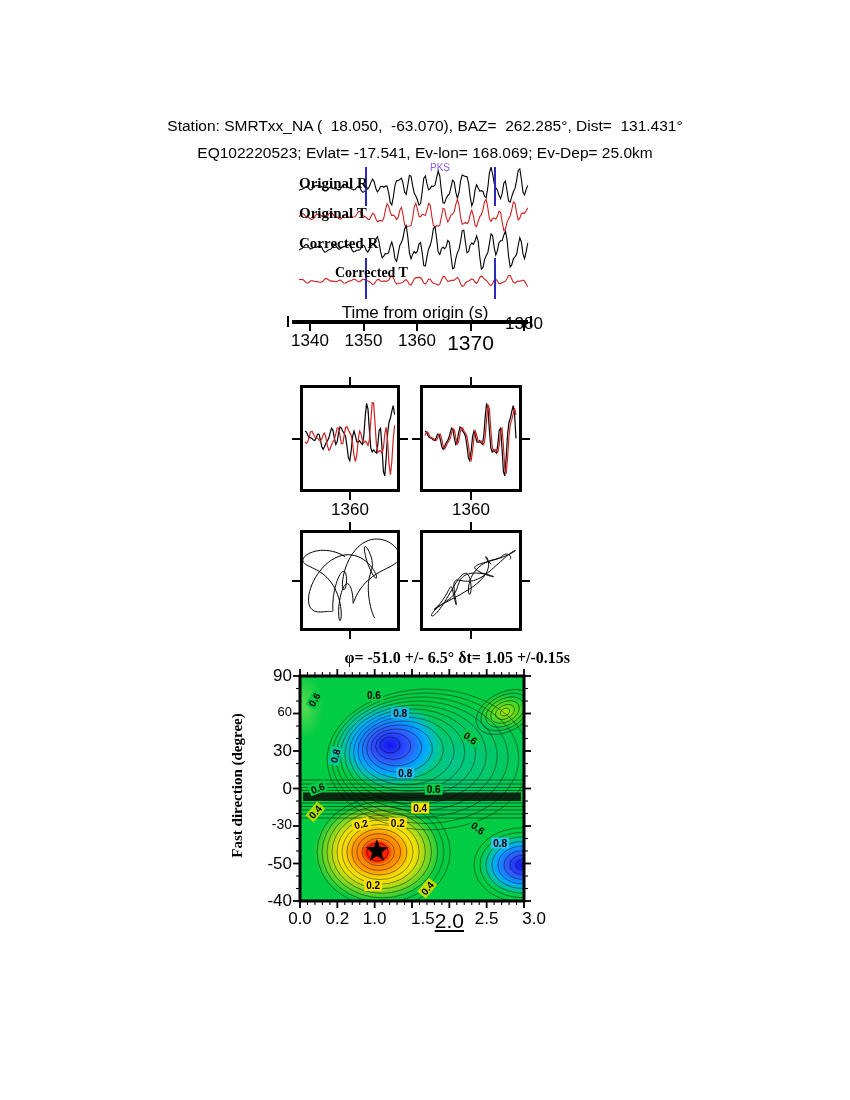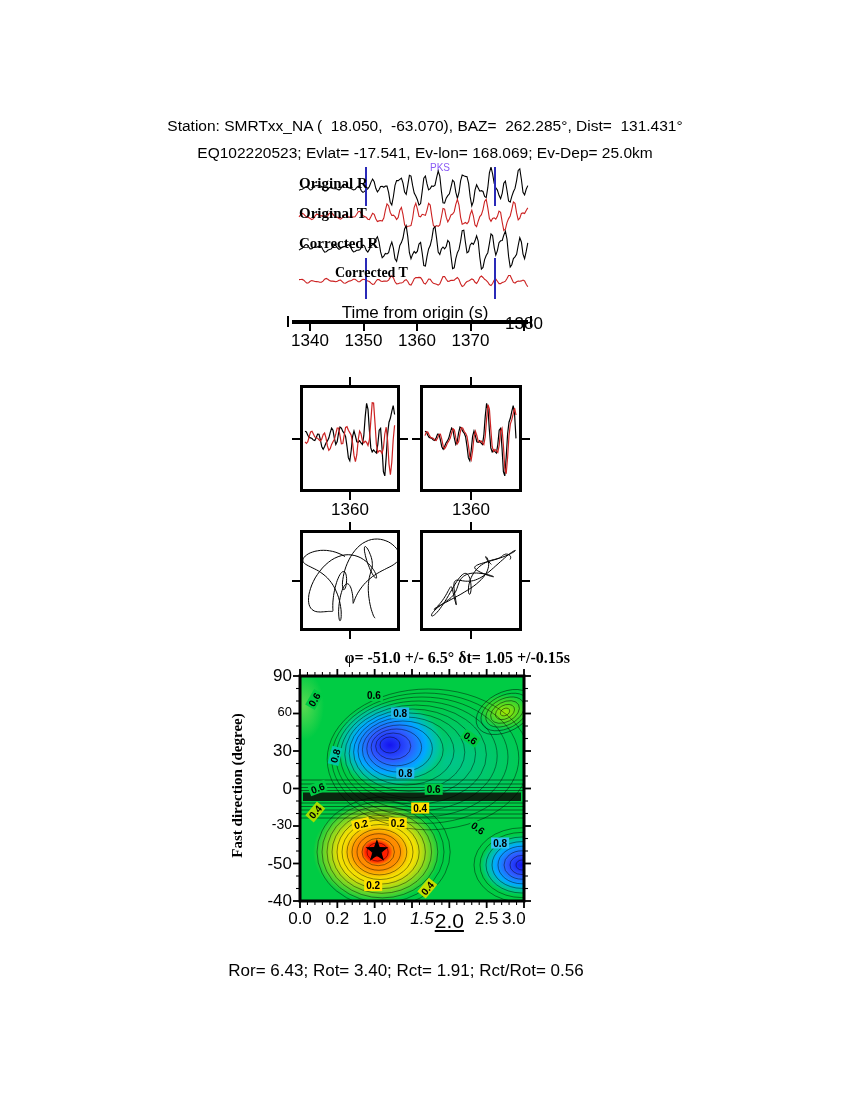--- a/index.html
+++ b/index.html
@@ -295,41 +295,40 @@
         <line x1="0" y1="200" x2="-4" y2="200" stroke="#000" stroke-width="1.1"></line>
         <line x1="224" y1="200" x2="228" y2="200" stroke="#000" stroke-width="1.1"></line>
         <line x1="0" y1="212.5" x2="-4" y2="212.5" stroke="#000" stroke-width="1.1"></line>
         <line x1="224" y1="212.5" x2="228" y2="212.5" stroke="#000" stroke-width="1.1"></line>
         <line x1="0" y1="225" x2="-7" y2="225" stroke="#000" stroke-width="1.8"></line>
         <line x1="224" y1="225" x2="231" y2="225" stroke="#000" stroke-width="1.8"></line>
         <rect x="0" y="0" width="224" height="225" fill="none" stroke="#000" stroke-width="3"></rect>
       </svg></div>
 
 
-  <div class="abs ctr" style="left:103px;top:961px;width:606px;font-size:17px;">Ror= 6.43; Rot= 3.40; Rct= 1.91; Rct/Rot= 0.56</div>
 
 <div style="position:absolute;left:365px;top:167px;width:2px;height:39px;background:#2a2ab8"></div>
     <div style="position:absolute;left:365px;top:258px;width:2px;height:41px;background:#2a2ab8"></div>
     <div style="position:absolute;left:494px;top:167px;width:2px;height:39px;background:#2a2ab8"></div>
     <div style="position:absolute;left:494px;top:258px;width:2px;height:41px;background:#2a2ab8"></div>
     <div style="position:absolute;left:299px;top:175px;white-space:nowrap;font-size:15px;z-index:4;" class="serifb">Original R</div>
     <div style="position:absolute;left:299px;top:205px;white-space:nowrap;font-size:15px;z-index:4;" class="serifb">Original T</div>
     <div style="position:absolute;left:299px;top:235px;white-space:nowrap;font-size:15px;z-index:4;" class="serifb">Corrected R</div>
     <div style="position:absolute;left:299px;top:265px;white-space:nowrap;font-size:14px;z-index:4;margin-left:36px;" class="serifb">Corrected T</div>
     <div style="position:absolute;left:292px;top:320px;width:236px;height:4px;background:#000;z-index:2;"></div>
     <div style="position:absolute;left:287px;top:316px;width:2px;height:11px;background:#000;"></div>
     <div style="position:absolute;left:530px;top:316px;width:2px;height:11px;background:#000;"></div>
     <div style="position:absolute;left:309px;top:324px;width:2px;height:7px;background:#000;"></div>
     <div style="position:absolute;left:286px;top:331px;width:48px;text-align:center;font-size:17px;">1340</div>
     <div style="position:absolute;left:362.5px;top:324px;width:2px;height:7px;background:#000;"></div>
     <div style="position:absolute;left:339.5px;top:331px;width:48px;text-align:center;font-size:17px;">1350</div>
     <div style="position:absolute;left:416px;top:324px;width:2px;height:7px;background:#000;"></div>
     <div style="position:absolute;left:393px;top:331px;width:48px;text-align:center;font-size:17px;">1360</div>
     <div style="position:absolute;left:469.5px;top:324px;width:2px;height:7px;background:#000;"></div>
-    <div style="position:absolute;left:446.5px;top:331px;width:48px;text-align:center;font-size:17px;">1370</div>
+    <div style="position:absolute;left:446.5px;top:331px;width:48px;text-align:center;font-size:21px;">1370</div>
     <div style="position:absolute;left:523px;top:324px;width:2px;height:7px;background:#000;"></div>
     <div style="position:absolute;left:500px;top:314px;width:48px;text-align:center;font-size:17px;">1380</div>
     <div style="position:absolute;left:300px;top:385px;width:94px;height:101px;border:3px solid #000;background:#fff;overflow:hidden;"><svg width="94" height="101" viewBox="0 0 94 101">
         <polyline points="2.0,43.3 3.4,43.9 4.8,47.2 6.2,49.4 7.6,49.9 9.0,50.5 10.4,52.1 11.8,52.6 13.2,49.8 14.6,46.1 16.0,46.2 17.4,52.0 18.8,58.8 20.2,61.2 21.6,58.5 23.0,55.0 24.4,52.9 25.8,50.1 27.2,44.6 28.6,40.1 30.0,42.3 31.4,50.5 32.8,56.4 34.2,53.5 35.6,44.8 37.0,39.1 38.4,40.1 39.8,43.4 41.2,45.2 42.6,48.7 44.0,58.3 45.4,69.9 46.8,72.7 48.2,62.5 49.6,48.4 51.0,43.0 52.4,47.8 53.8,53.7 55.2,54.2 56.6,52.8 58.0,55.0 59.4,56.5 60.8,47.7 62.2,28.9 63.6,15.4 65.0,21.4 66.4,42.3 67.8,59.9 69.2,63.9 70.6,61.9 72.0,63.6 73.4,65.0 74.8,56.5 76.2,42.2 77.6,40.4 79.0,59.7 80.4,83.6 81.8,87.9 83.2,69.1 84.6,46.0 86.0,34.2 87.4,30.0 88.8,23.3 90.2,17.6 91.6,26.5 " fill="none" stroke="#000" stroke-width="1.2"></polyline>
         <polyline points="2.0,53.9 3.4,55.3 4.8,53.7 6.2,48.7 7.6,43.9 9.0,43.2 10.4,46.0 11.8,48.9 13.2,49.8 14.6,50.2 16.0,51.8 17.4,53.0 18.8,50.9 20.2,46.5 21.6,45.0 23.0,49.9 24.4,57.9 25.8,62.3 27.2,60.6 28.6,56.4 30.0,53.8 31.4,51.2 32.8,45.9 34.2,40.0 35.6,40.0 37.0,47.7 38.4,55.8 39.8,55.5 41.2,47.1 42.6,39.4 44.0,38.7 45.4,42.2 46.8,44.6 48.2,47.1 49.6,55.1 51.0,67.4 52.4,73.7 53.8,66.7 55.2,52.0 56.6,43.0 58.0,45.6 59.4,52.7 60.8,54.9 62.2,53.2 63.6,54.4 65.0,57.4 66.4,51.7 67.8,33.1 69.2,14.8 70.6,15.1 72.0,34.9 73.4,56.4 74.8,64.5 76.2,62.7 77.6,62.9 79.0,65.4 80.4,60.0 81.8,46.0 83.2,39.2 84.6,52.5 86.0,76.1 87.4,86.7 88.8,74.2 90.2,51.7 91.6,37.3 " fill="none" stroke="#cc2222" stroke-width="1.2"></polyline>
       </svg></div>
     <div style="position:absolute;left:349px;top:377px;width:2px;height:8px;background:#000;"></div>
     <div style="position:absolute;left:349px;top:492px;width:2px;height:8px;background:#000;"></div>
     <div style="position:absolute;left:292px;top:437.5px;width:8px;height:2px;background:#000;"></div>
     <div style="position:absolute;left:400px;top:437.5px;width:8px;height:2px;background:#000;"></div>
@@ -360,17 +359,17 @@
     <div style="position:absolute;left:252px;top:666px;width:40px;text-align:right;font-size:17px;">90</div>
     <div style="position:absolute;left:252px;top:703.5px;width:40px;text-align:right;font-size:13px;">60</div>
     <div style="position:absolute;left:252px;top:741px;width:40px;text-align:right;font-size:17px;">30</div>
     <div style="position:absolute;left:252px;top:778.5px;width:40px;text-align:right;font-size:17px;">0</div>
     <div style="position:absolute;left:252px;top:816px;width:40px;text-align:right;font-size:14px;">-30</div>
     <div style="position:absolute;left:252px;top:853.5px;width:40px;text-align:right;font-size:17px;">-50</div>
     <div style="position:absolute;left:252px;top:891px;width:40px;text-align:right;font-size:17px;">-40</div>
     <div style="position:absolute;left:278px;top:909px;width:44px;text-align:center;font-size:17px;">0.0</div>
     <div style="position:absolute;left:315.33299999999997px;top:909px;width:44px;text-align:center;font-size:17px;">0.2</div>
     <div style="position:absolute;left:352.666px;top:909px;width:44px;text-align:center;font-size:17px;">1.0</div>
-    <div style="position:absolute;left:400px;top:909px;width:44px;text-align:center;font-size:17px;font-style:italic;">1.5</div>
+    <div style="position:absolute;left:411px;top:909px;width:44px;font-size:17px;">1.5</div>
     <div style="position:absolute;left:427.332px;top:909px;width:44px;text-align:center;font-size:21px;text-decoration:underline;">2.0</div>
     <div style="position:absolute;left:464.66499999999996px;top:909px;width:44px;text-align:center;font-size:17px;">2.5</div>
-    <div style="position:absolute;left:501.99800000000005px;top:909px;width:44px;text-align:left;font-size:17px;">3.0</div>
+    <div style="position:absolute;left:501.99800000000005px;top:909px;width:44px;text-align:right;font-size:17px;">3.0</div>
   </div>
 
 </body></html>

